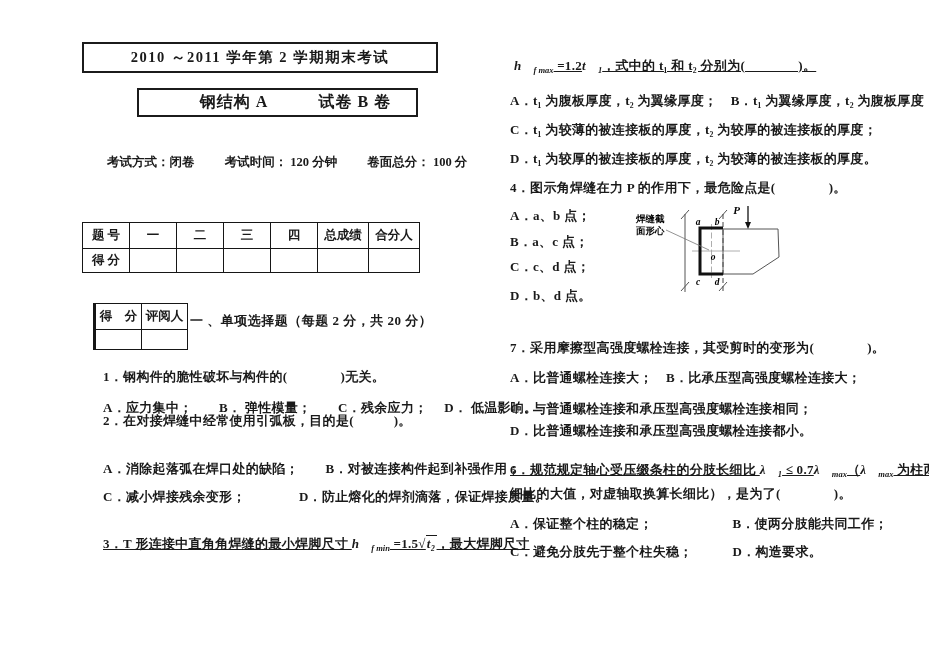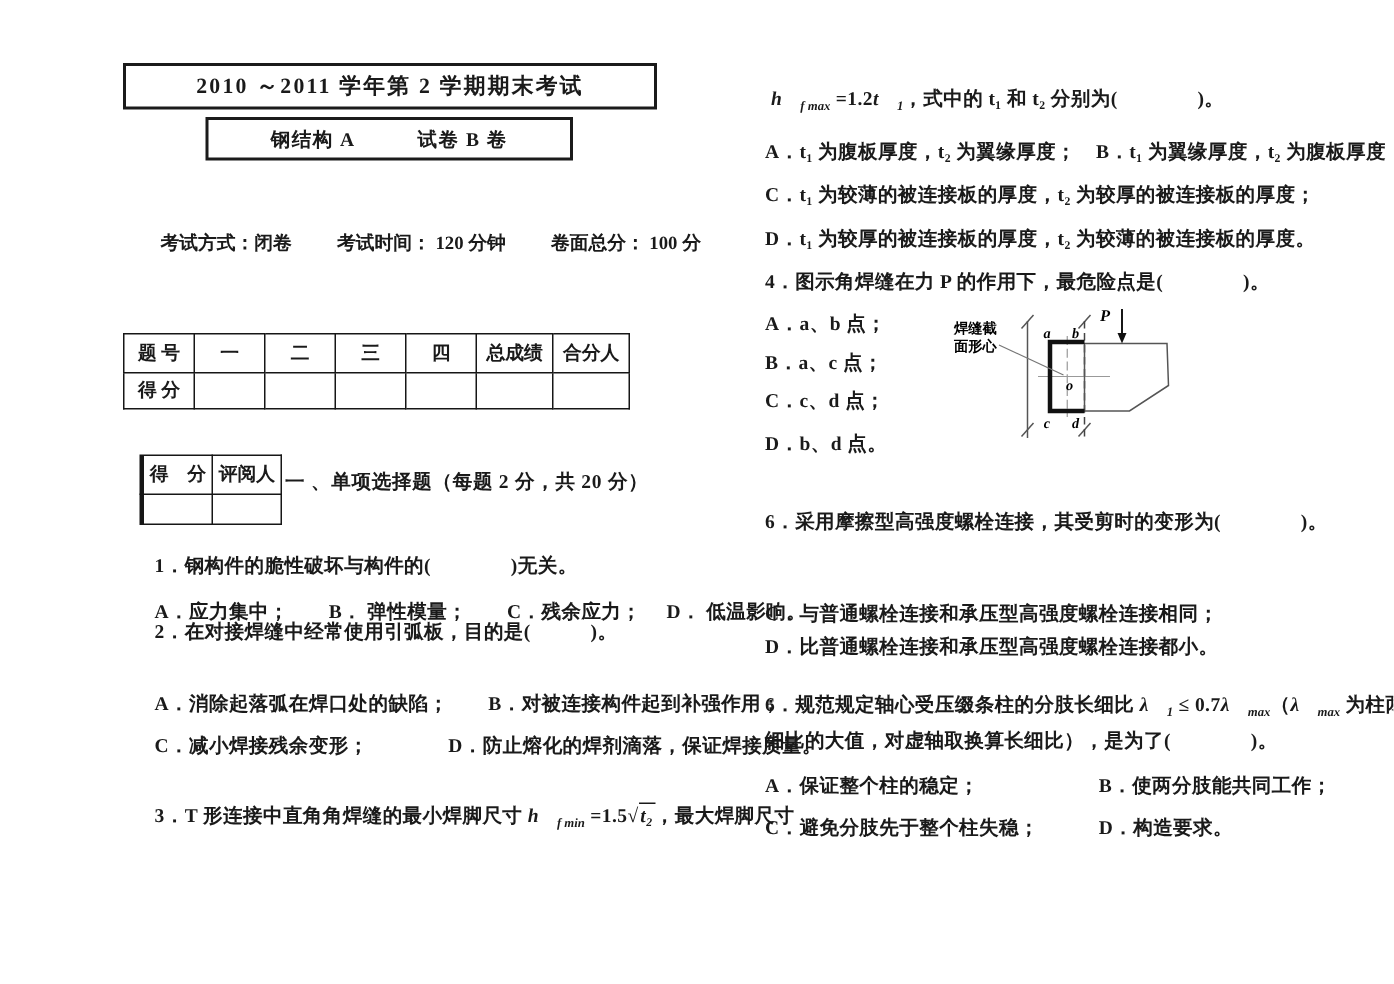--- a/index.html
+++ b/index.html
@@ -4,36 +4,36 @@
 <style>
   html,body{margin:0;padding:0;background:#fff;}
   .page{
     position:relative;width:929px;height:656px;background:#ffffff;
     font-family:"Liberation Serif","DejaVu Serif",serif;
     color:#1a1a1a;font-weight:700;overflow:hidden;
   }
   .ln{position:absolute;font-size:13px;line-height:17px;white-space:pre;letter-spacing:.3px;}
   .box{position:absolute;border:2px solid #1b1b1b;display:flex;align-items:center;justify-content:center;text-align:center;}
   #titleBox{left:82px;top:42px;width:352px;height:27px;font-size:14.5px;letter-spacing:1.5px;}
-  #subtitleBox{left:137px;top:78px;width:241px;height:25px;font-size:13px;letter-spacing:1px;}
+  #subtitleBox{left:137px;top:88px;width:241px;height:25px;font-size:16px;letter-spacing:1px;padding-left:36px;}
   .info{position:absolute;left:107px;top:154px;font-size:12.5px;}
   .info span{margin-right:27px;}
   table.tb{position:absolute;border-collapse:collapse;table-layout:fixed;margin-top:38px;}
   table.tb td{border:1.6px solid #161616;text-align:center;font-size:12.5px;font-weight:700;padding:0;}
   #scoreTable{left:82px;top:184px;}
   #scoreTable td{width:46px;}
   #scoreTable td.wide{width:50px;}
   #scoreTable tr.r1 td{height:25px;}
   #scoreTable tr.r2 td{height:23px;}
   #graderTable{left:93px;top:265px;border-left:3px solid #161616;}
   #graderTable td{width:45px;}
   #graderTable tr.r1 td{height:25px;}
   #graderTable tr.r2 td{height:19px;}
   #sectionHeading{left:190px;top:312px;font-size:13px;letter-spacing:.5px;}
-  .seg-n{font-style:normal;}
+  .seg-n{font-style:normal;text-decoration:underline;}
   .seg-i{font-style:italic;}
   .seg-s{font-style:italic;font-size:8.5px;vertical-align:-3px;letter-spacing:0;padding-left:12px;}
   .seg-rad{font-style:italic;border-top:1.2px solid #1a1a1a;padding:0 1px;}
   #q4fig{position:absolute;left:628px;top:194px;}
   .figtext{font-family:"Liberation Serif","DejaVu Serif",serif;}
 </style>
 </head>
 <body>
 
 <div class="page">
@@ -135,21 +135,22 @@
     <text x="89" y="31" text-anchor="middle" font-size="9.5" font-style="italic" class="figtext">b</text>
     <text x="70" y="91" text-anchor="middle" font-size="9.5" font-style="italic" class="figtext">c</text>
     <text x="89" y="91" text-anchor="middle" font-size="9.5" font-style="italic" class="figtext">d</text>
     <text x="85" y="66" text-anchor="middle" font-size="9.5" font-style="italic" class="figtext">o</text>
 
     <text x="8" y="28" font-size="9.5" class="figtext">焊缝截</text>
     <text x="8" y="40" font-size="9.5" class="figtext">面形心</text>
     <line x1="38" y1="36" x2="81" y2="56" stroke="#777" stroke-width=".8"></line>
   </svg>
 
-  <div class="ln" style="left:510px;top:339px">6．采用摩擦型高强度螺栓连接，其受剪时的变形为(　　　　)。</div>
+  <div class="ln" style="left:510px;top:339px">7．采用摩擦型高强度螺栓连接，其受剪时的变形为(　　　　)。</div>
+  <div class="ln" style="left:510px;top:369px">A．比普通螺栓连接大；　B．比承压型高强度螺栓连接大；</div>
   <div class="ln" style="left:510px;top:400px">C．与普通螺栓连接和承压型高强度螺栓连接相同；</div>
   <div class="ln" style="left:510px;top:422px">D．比普通螺栓连接和承压型高强度螺栓连接都小。</div>
 
   <div class="ln" style="left:510px;top:461px"><span class="seg-n">6．规范规定轴心受压缀条柱的分肢长细比 </span><span class="seg-i">λ</span><span class="seg-s">1</span><span class="seg-n"> ≤ 0.7</span><span class="seg-i">λ</span><span class="seg-s">max</span><span class="seg-n">（</span><span class="seg-i">λ</span><span class="seg-s">max</span><span class="seg-n"> 为柱两主轴方向长</span></div>
   <div class="ln" style="left:510px;top:485px">细比的大值，对虚轴取换算长细比），是为了(　　　　)。</div>
   <div class="ln" style="left:510px;top:515px">A．保证整个柱的稳定；　　　　　　B．使两分肢能共同工作；</div>
   <div class="ln" style="left:510px;top:543px">C．避免分肢先于整个柱失稳；　　　D．构造要求。</div>
 
 </div>
 

